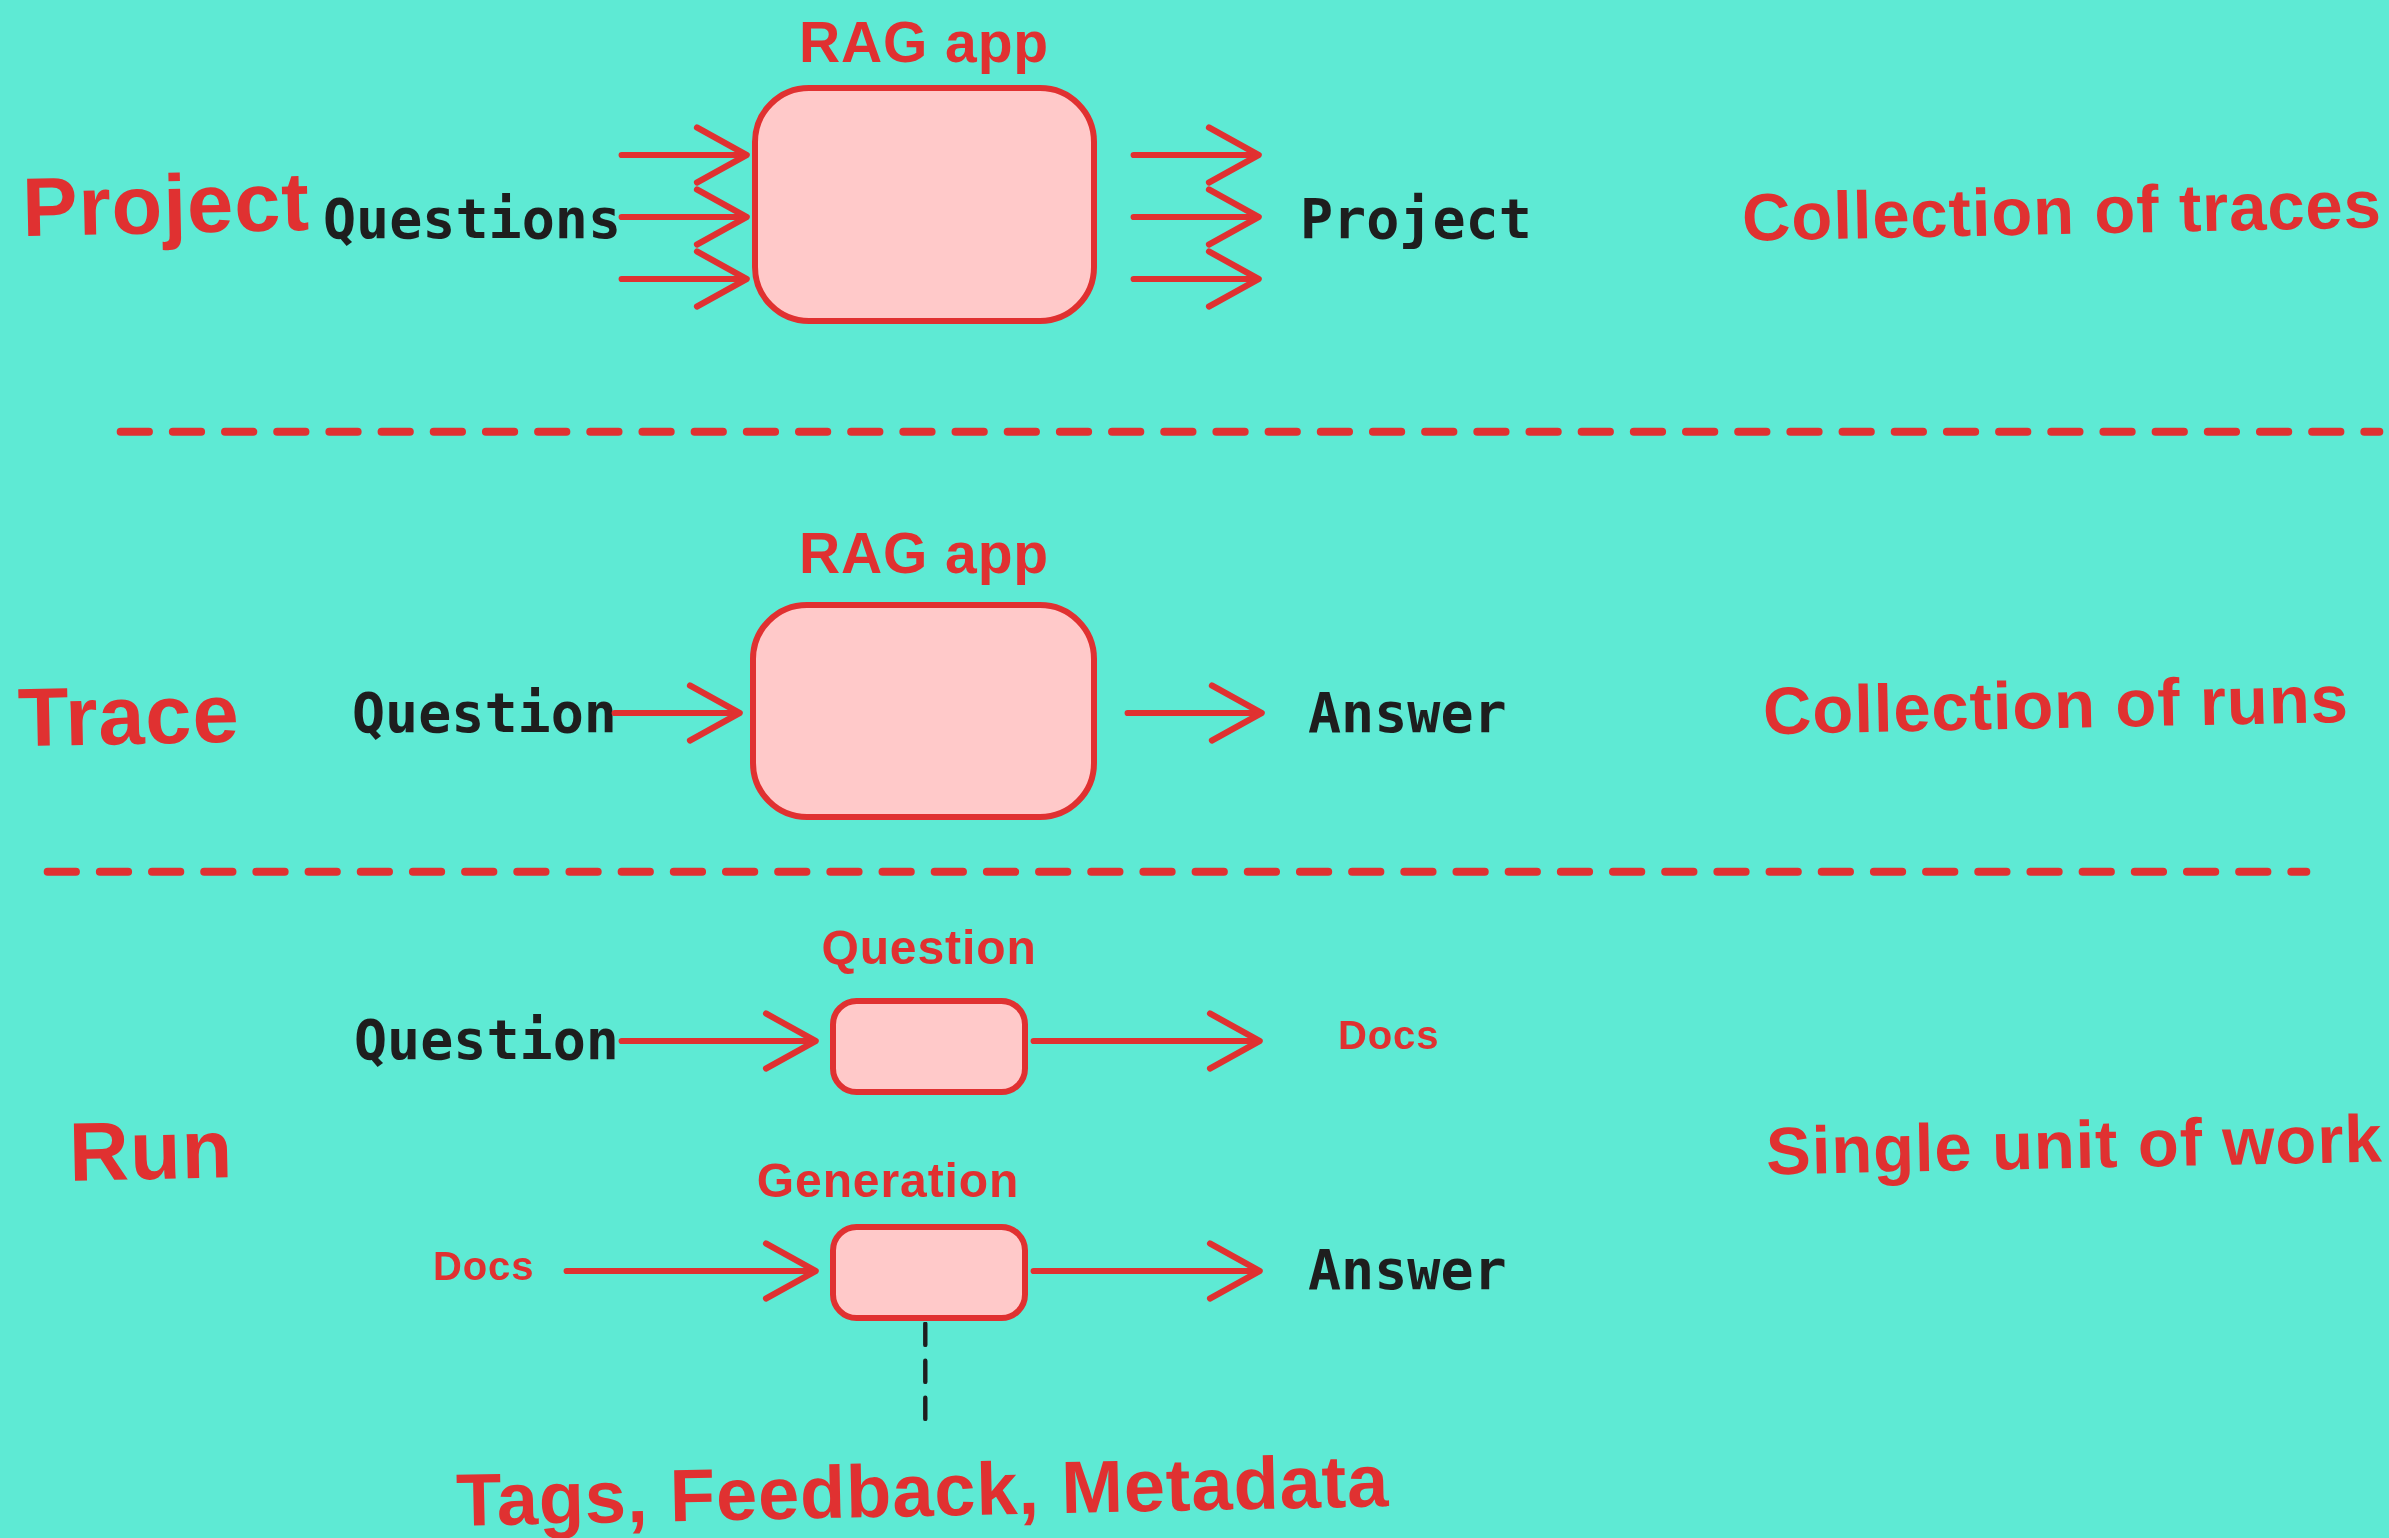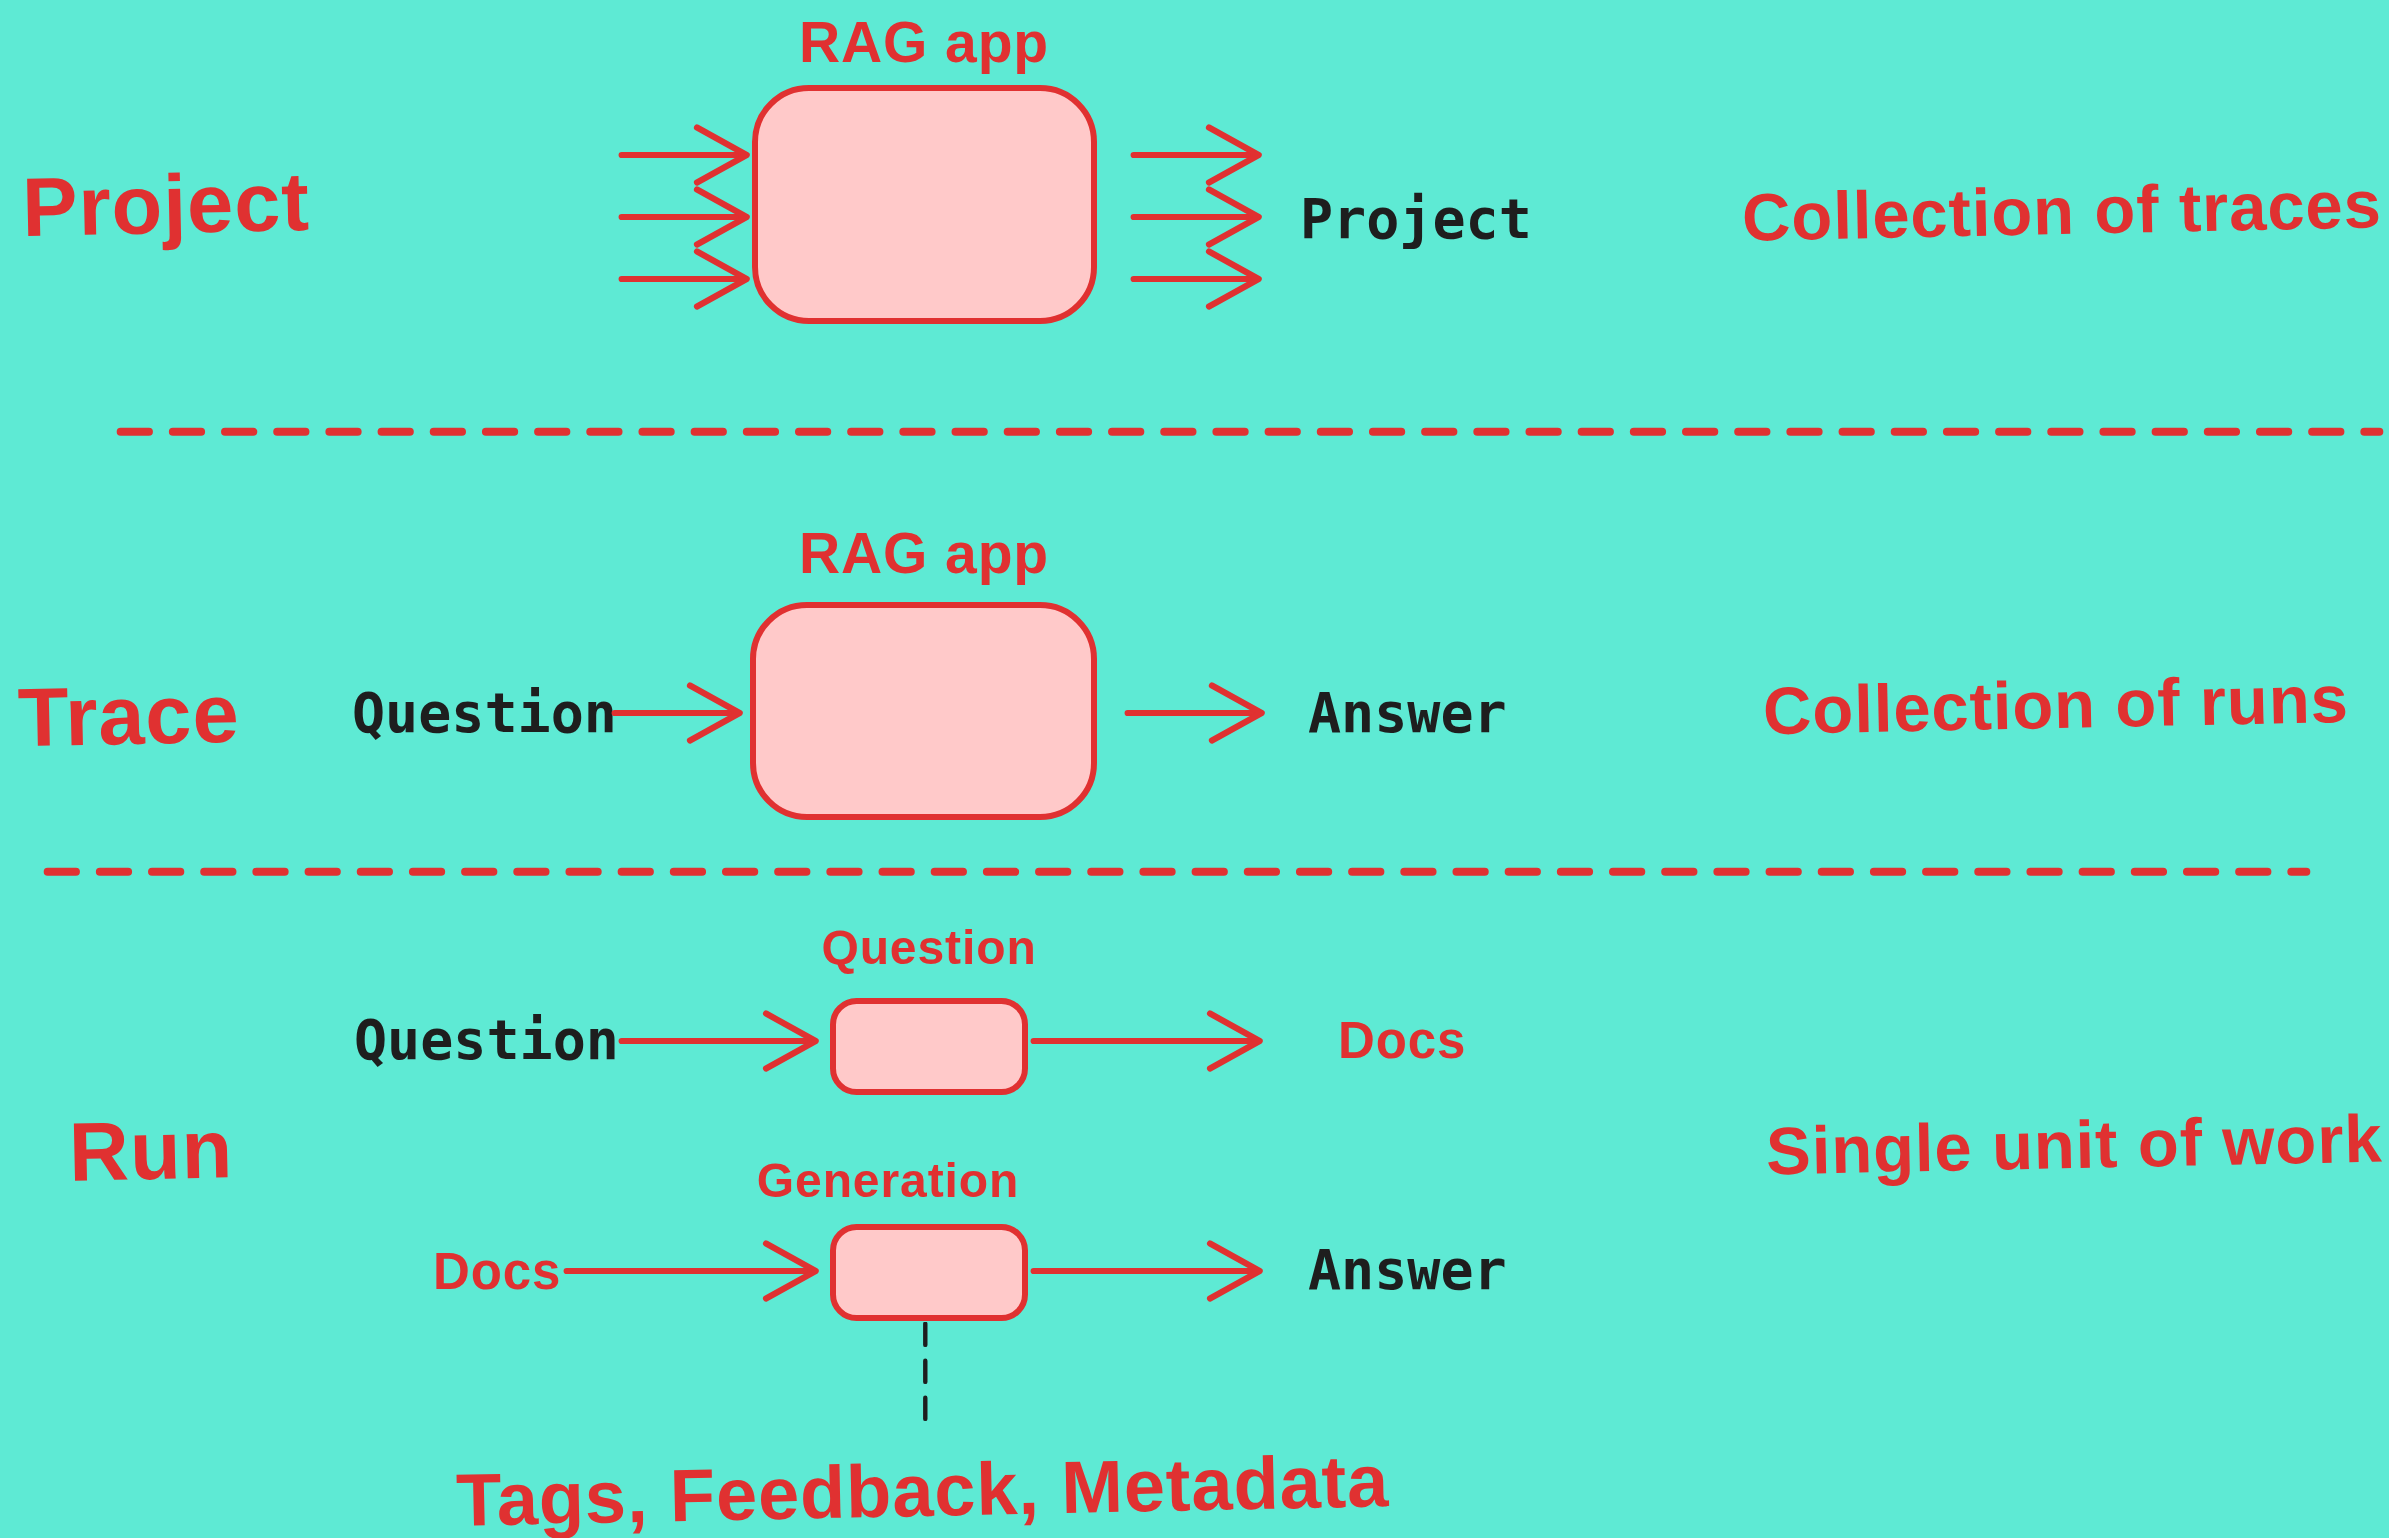--- a/index.html
+++ b/index.html
@@ -62,35 +62,36 @@
   .vconnect line{
     stroke:var(--ink);
     stroke-width:5;
     stroke-linecap:round;
   }
   .f94{font-size:83px;}
   .f84{font-size:74px;}
   .f76{font-size:67px;}
   .f64{font-size:57px;}
   .f62{font-size:55px;}
-  .f58{font-size:51px;}
+  .f58{font-size:40px;}
   .f54{font-size:48px;}
   .right-annot{right:7px;text-align:right;}
 </style>
 </head>
 <body>
 
 <div class="canvas">
 
   <div class="hand f64 centered tilt" style="left:924px;top:14px;">RAG app</div>
 
   <div class="box big" style="left:752px;top:85px;width:345px;height:239px;"></div>
 
   <div class="hand f94 tilt" style="left:22px;top:163px;">Project</div>
 
+  <div class="mono f62" style="left:323px;top:192px;">Questions</div>
 
   <svg class="arrow" style="left:619px;top:115px;" width="133" height="80" viewBox="0 0 150 90">
     <line x1="3" y1="45" x2="142" y2="45"></line>
       <polyline points="88,14 144,45 88,76"></polyline>
   </svg>
   <svg class="arrow" style="left:619px;top:177px;" width="133" height="80" viewBox="0 0 150 90">
     <line x1="3" y1="45" x2="142" y2="45"></line>
       <polyline points="88,14 144,45 88,76"></polyline>
   </svg>
   <svg class="arrow" style="left:619px;top:239px;" width="133" height="80" viewBox="0 0 150 90">

